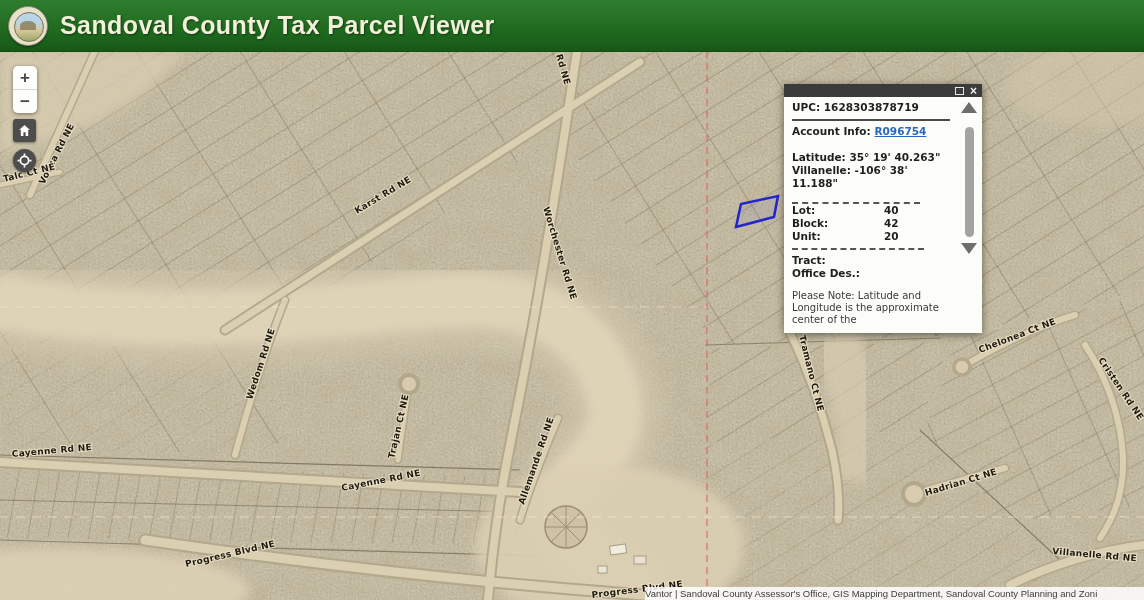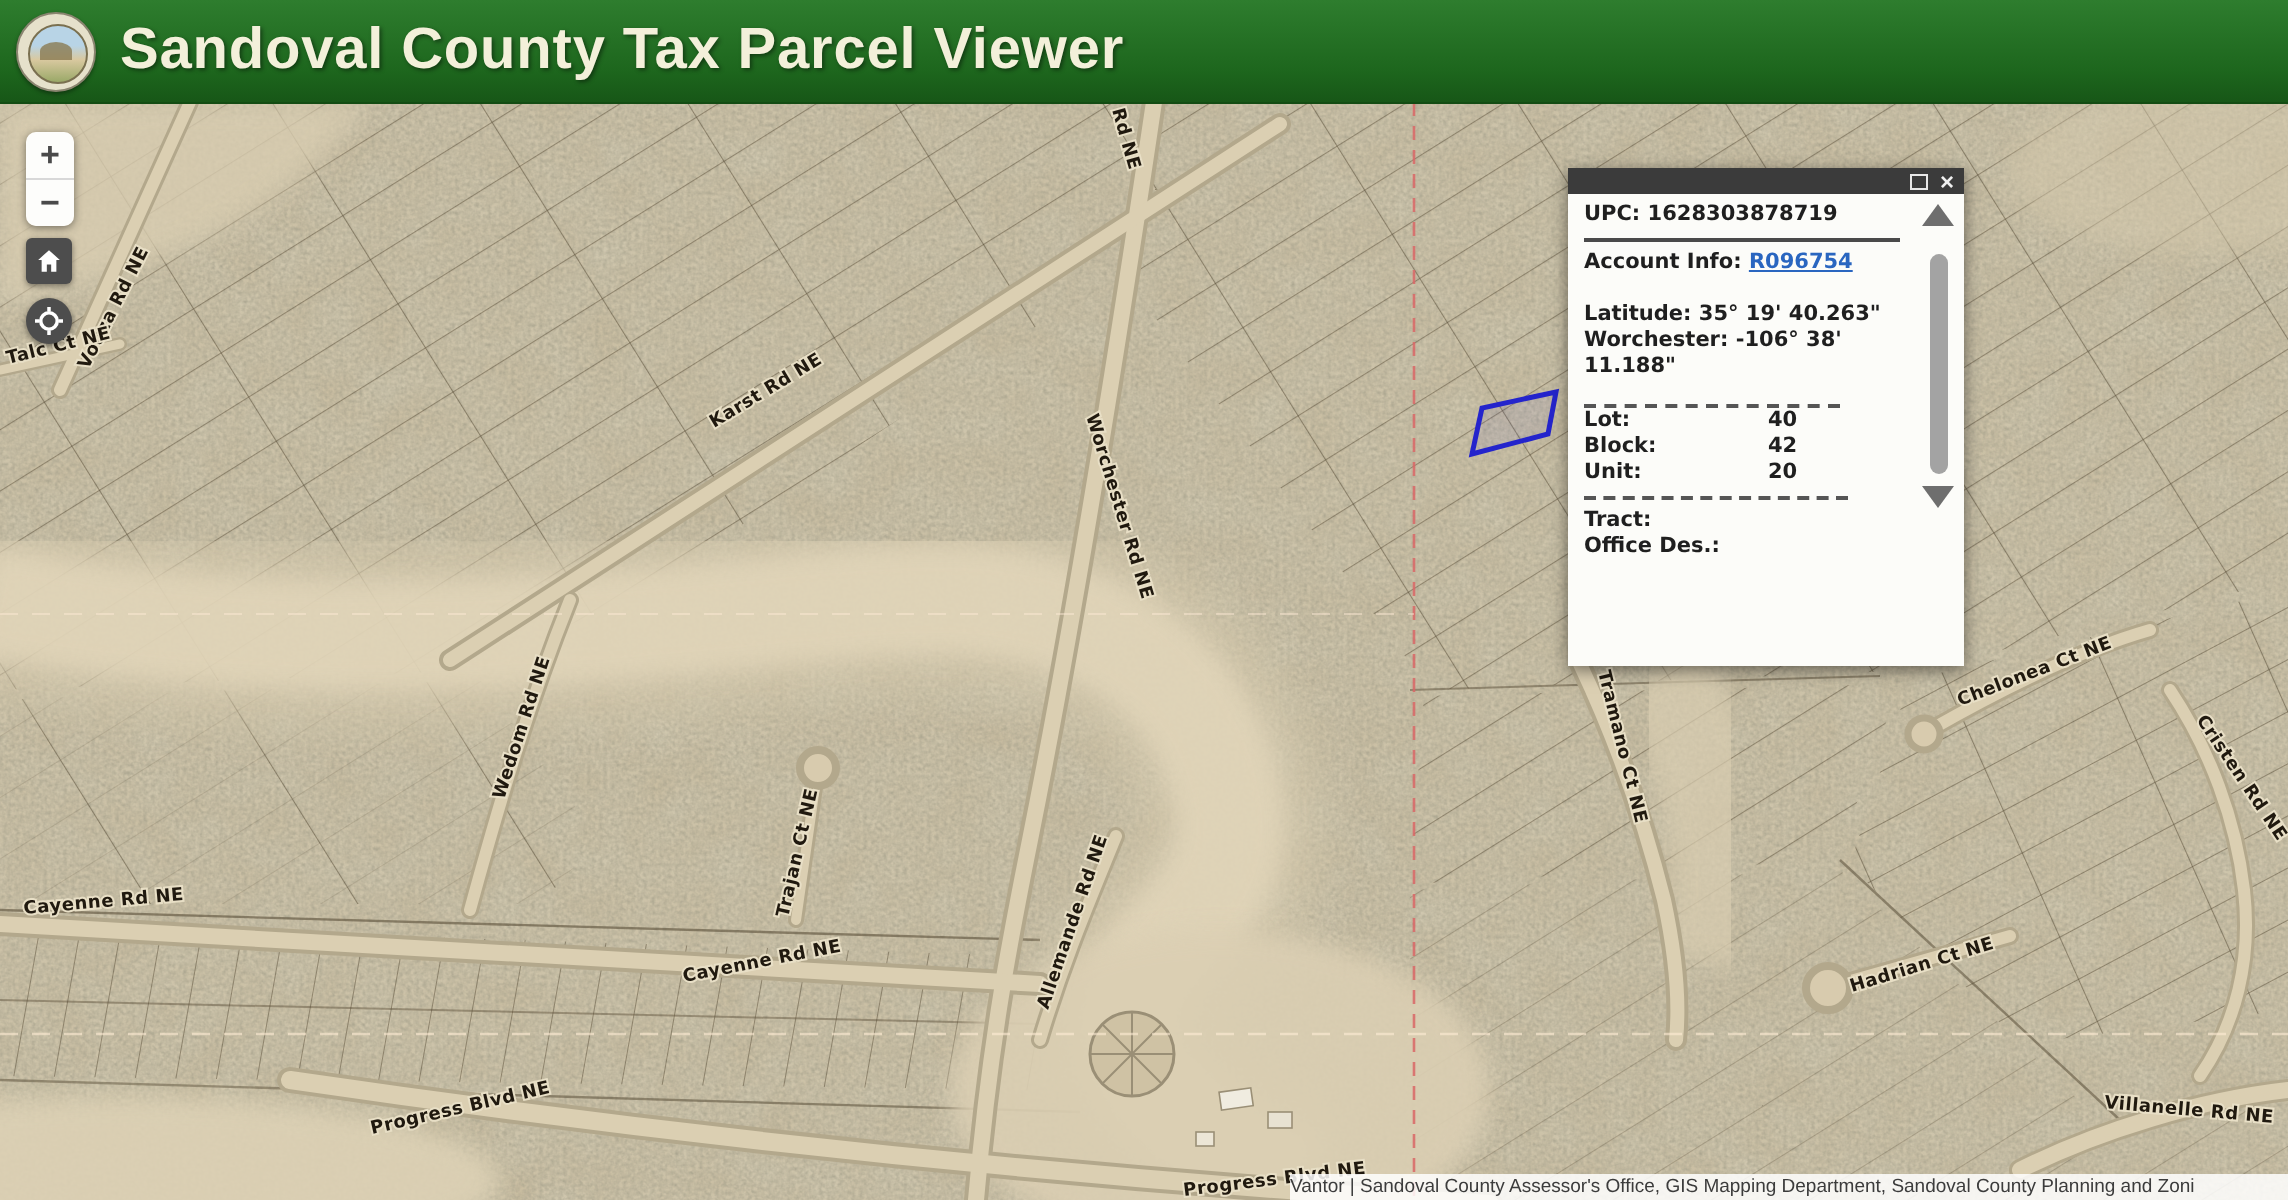--- a/index.html
+++ b/index.html
@@ -10,21 +10,21 @@
   .app-header{position:absolute;left:0;top:0;width:1144px;height:51px;z-index:50;
     background:linear-gradient(#2e7d2e,#1d661d 70%,#175717);
     border-bottom:1px solid #134c13;display:flex;align-items:center;}
   .seal{width:38px;height:38px;border-radius:50%;margin-left:8px;flex:0 0 auto;
     background:#e6e1cb;border:1px solid #8a8570;position:relative;overflow:hidden;
     box-shadow:0 1px 2px rgba(0,0,0,.4);}
   .seal .inner{position:absolute;left:5px;top:5px;width:28px;height:28px;border-radius:50%;
     background:linear-gradient(#b8d4e6 35%,#d9c9a0 60%,#9aa868);border:1px solid #7a7050;}
   .seal .mount{position:absolute;left:11px;top:14px;width:16px;height:9px;border-radius:50% 50% 0 0;
     background:#8a7a52;opacity:.8;}
-  .app-title{color:#f3f0da;font-size:29px;font-weight:bold;margin-left:12px;
+  .app-title{color:#f3f0da;font-size:25px;font-weight:bold;margin-left:12px;
     letter-spacing:.4px;text-shadow:1px 1px 2px rgba(0,0,0,.45);white-space:nowrap;}
 
   
   .zoombox{position:absolute;left:13px;top:66px;z-index:40;width:24px;
     border-radius:5px;box-shadow:0 1px 4px rgba(0,0,0,.45);overflow:hidden;}
   .zbtn{width:24px;height:23px;background:#fdfdfb;color:#4a4a4a;font-size:17px;font-weight:bold;
     display:flex;align-items:center;justify-content:center;cursor:pointer;user-select:none;}
   .zbtn+.zbtn{border-top:1px solid #d8d8d8;}
   .sqbtn{position:absolute;left:13px;z-index:40;width:23px;height:23px;background:#4d4d4d;
     display:flex;align-items:center;justify-content:center;cursor:pointer;
@@ -253,21 +253,21 @@
     <div class="hr-solid"></div>
     <div>
       <span>Account Info:</span>
       <a class="acct-link">R096754</a>
     </div>
     <div class="row-gap">
       <span>Latitude:</span>
       <span>35° 19' 40.263"</span>
     </div>
     <div>
-      <span>Worchester:</span>
+      <span>Villanelle:</span>
       <span>-106° 38' 11.188"</span>
     </div>
     <div class="hr-dash1"></div>
     <div class="fieldrow">
       <span class="flab">Lot:</span>
       <span>40</span>
     </div>
     <div class="fieldrow">
       <span class="flab">Block:</span>
       <span>42</span>
@@ -278,20 +278,21 @@
     </div>
     <div class="hr-dash2"></div>
     <div>
       <span>Tract:</span>
       <span></span>
     </div>
     <div>
       <span>Office Des.:</span>
       <span></span>
     </div>
+    <div class="note">Please Note: Latitude and Longitude is the approximate center of the</div>
 
     <div class="vscroll">
       <div class="arrow-up"></div>
       <div class="thumb"></div>
       <div class="arrow-down"></div>
     </div>
   </div>
 </div>
 
 <div class="attrib">Vantor | Sandoval County Assessor's Office, GIS Mapping Department, Sandoval County Planning and Zoni</div>

